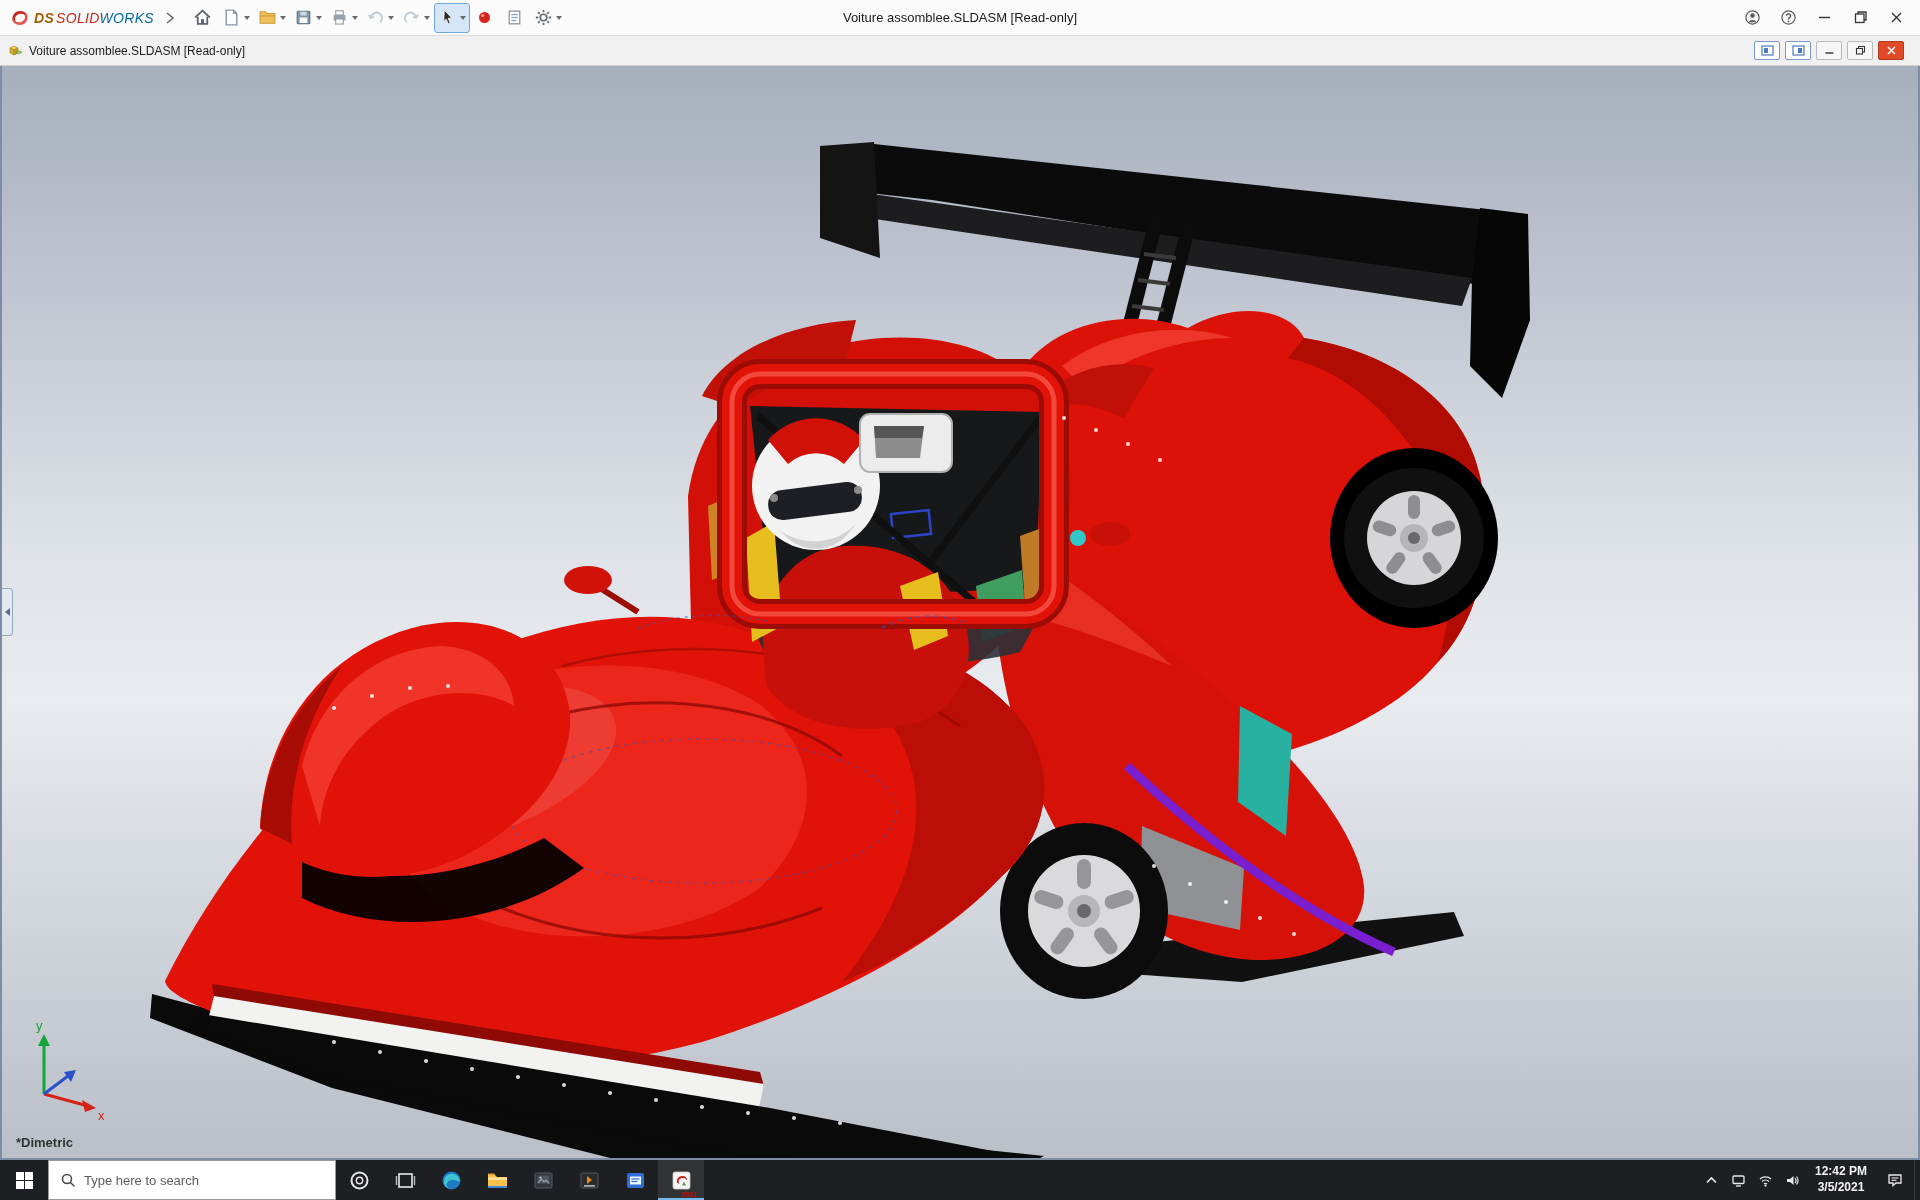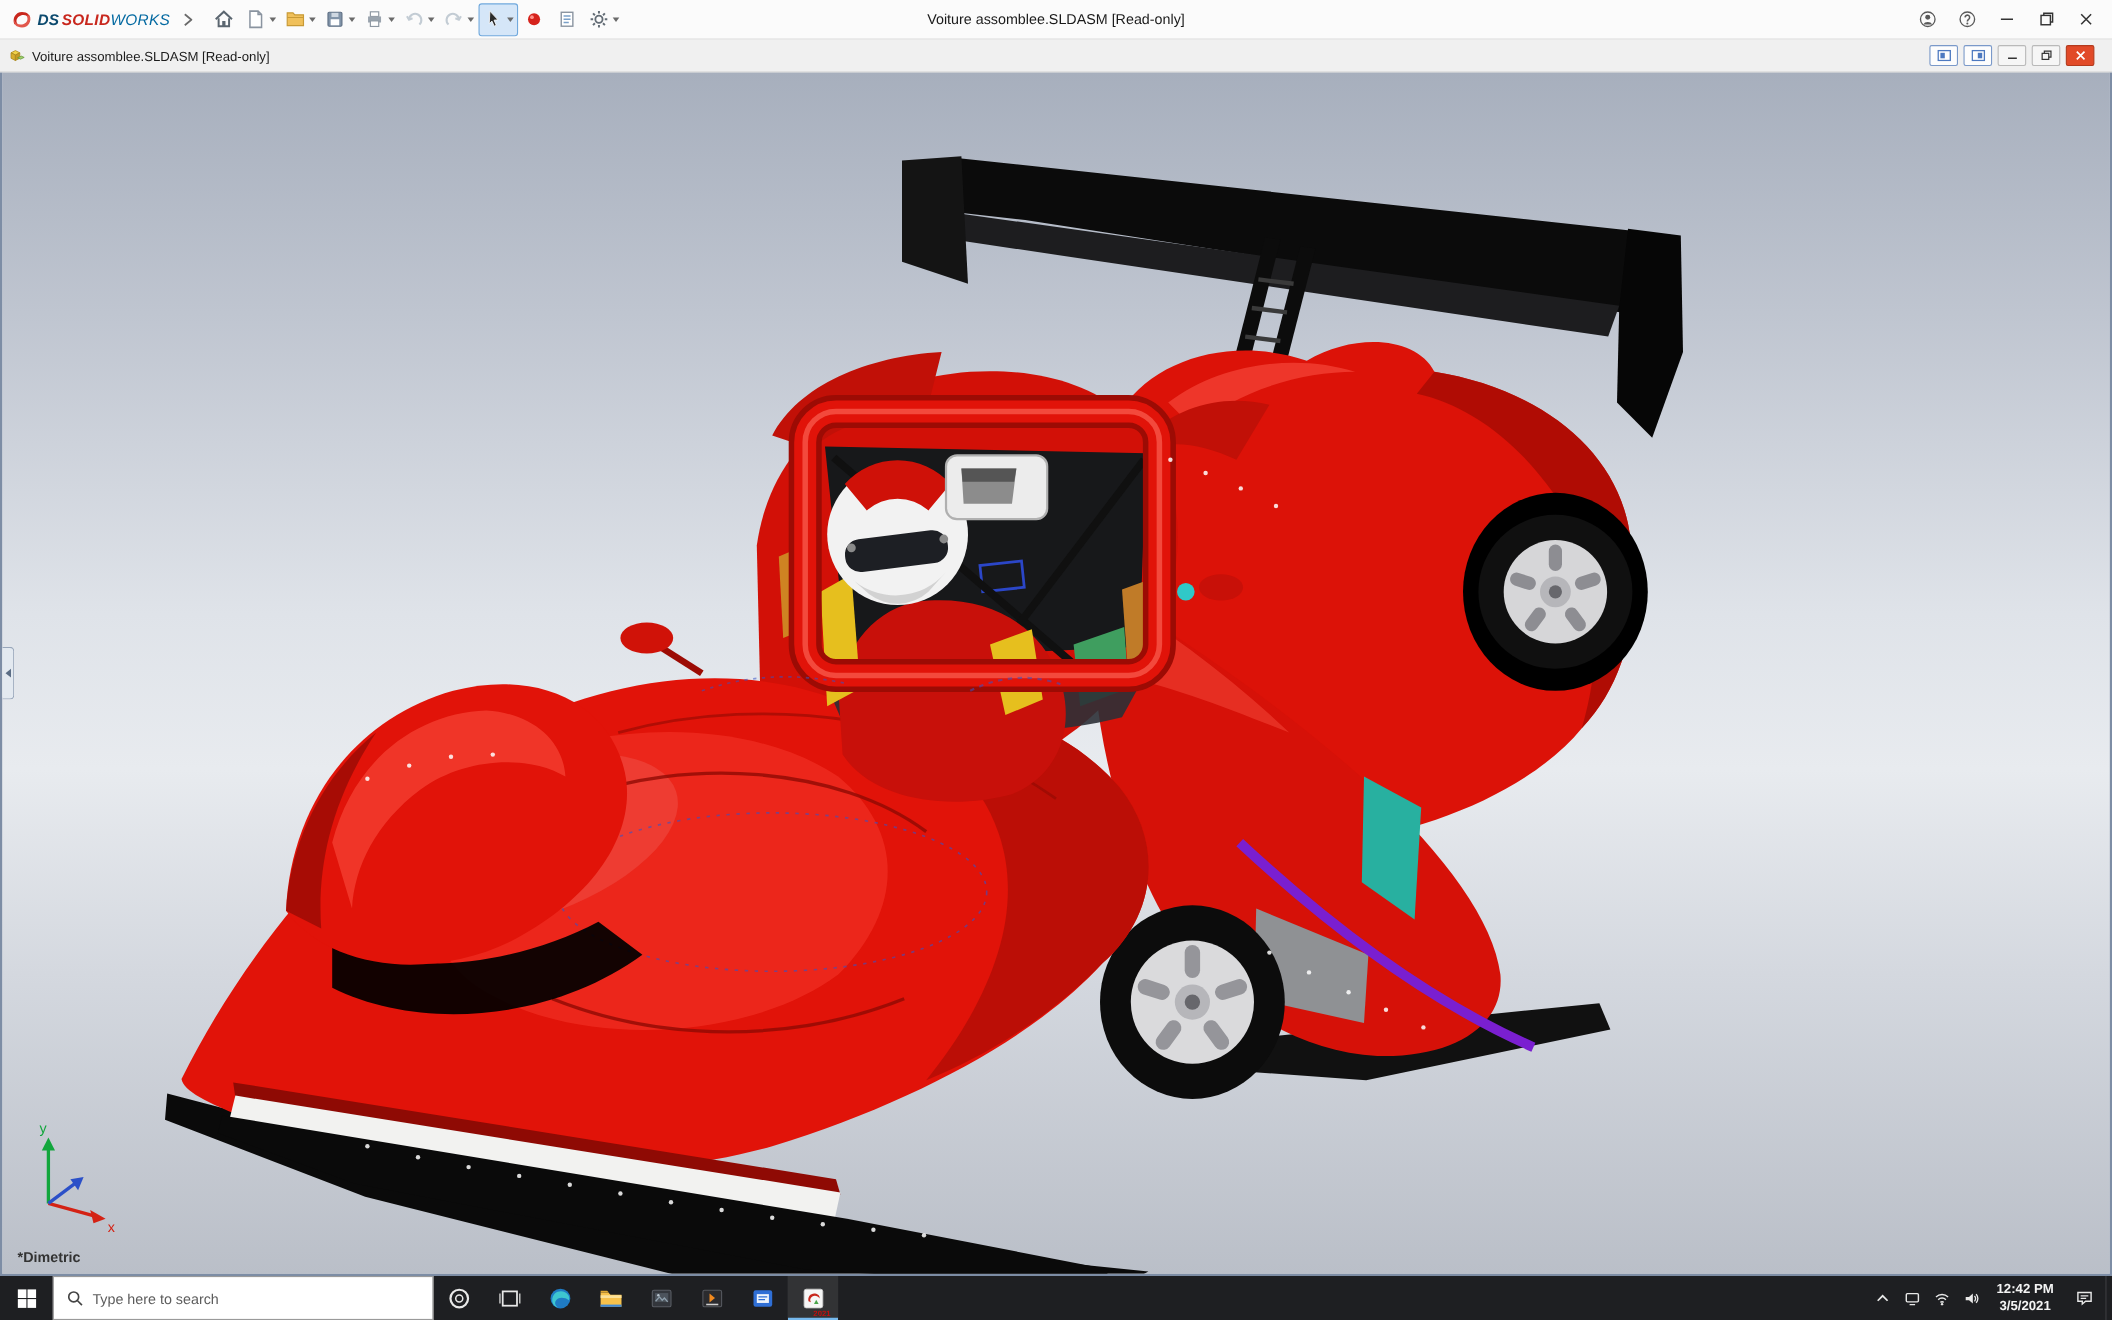--- a/index.html
+++ b/index.html
@@ -4,22 +4,22 @@
 <style>
   * { margin:0; padding:0; box-sizing:border-box; }
   html,body { width:1920px; height:1200px; overflow:hidden; font-family:"Liberation Sans", sans-serif; background:#000; }
   .screen { width:1920px; height:1200px; display:flex; flex-direction:column; background:#fff; }
 
   
   .titlebar { height:36px; background:#fbfbfb; border-bottom:1px solid #dcdcdc; display:flex; align-items:center; padding:0 6px; position:relative; flex:0 0 36px; }
   .logo { display:flex; align-items:center; gap:4px; padding:0 8px 0 4px; }
   .logo-mark { width:20px; height:20px; }
   .brand { font-size:14px; font-style:italic; letter-spacing:.3px; white-space:nowrap; }
-  .brand .b-prefix { color:#0c4a6e; font-weight:700; margin-right:2px; }
-  .brand .b-solid { color:#c8271d; font-weight:700;text-align:right; }
+  .brand .b-prefix { color:#a16207; font-weight:700; margin-right:2px; }
+  .brand .b-solid { color:#c8271d; font-weight:400;text-align:right; }
   .brand .b-works { color:#0369a1; font-weight:400; }
   .flyout-chevron { width:16px; height:28px; display:flex; align-items:center; justify-content:center; margin-right:10px; }
   .tbtn { height:30px; min-width:30px; display:flex; align-items:center; justify-content:center; gap:2px; border-radius:3px; padding:0 3px; background:transparent; border:1px solid transparent; }
   .tbtn svg { width:19px; height:19px; display:block; }
   .tbtn.active { background:#d5e6f8; border:1px solid #71a9dd; }
   .caret { width:0; height:0; border-left:3.5px solid transparent; border-right:3.5px solid transparent; border-top:4px solid #6a6a6a; margin-left:1px; }
   .tb-title { position:absolute; left:50%; transform:translateX(-50%); font-size:13px; color:#1a1a1a; white-space:nowrap; }
   .tb-right { margin-left:auto; display:flex; align-items:center; height:36px; }
   .winbtn { width:36px; height:36px; display:flex; align-items:center; justify-content:center; }
   .winbtn svg { width:17px; height:17px; }
@@ -39,21 +39,21 @@
     background:linear-gradient(180deg,#a7afbd 0%,#bfc5d0 20%,#dfe3e9 45%,#e8ebef 58%,#d4d8df 75%,#babfc8 100%); overflow:hidden; }
   .scene { position:absolute; inset:0; width:100%; height:100%; }
   .view-label { position:absolute; left:14px; bottom:8px; font-size:13px; font-weight:700; color:#333; }
   .collapse-handle { position:absolute; left:0; top:calc(50% - 24px); width:11px; height:48px; background:#e3e9f0; border:1px solid #98a6ba; border-left:none; border-radius:0 4px 4px 0; display:flex; align-items:center; justify-content:center; }
   .collapse-handle .tri { width:0; height:0; border-top:4px solid transparent; border-bottom:4px solid transparent; border-right:5px solid #5b6d85; }
 
   
   .taskbar { height:40px; background:#1e1f22; display:flex; align-items:stretch; flex:0 0 40px; color:#eee; }
   .tk-start { width:48px; display:flex; align-items:center; justify-content:center; }
   .tk-start svg { width:17px; height:17px; }
-  .searchbox { width:346px; background:#fff; display:flex; align-items:center; gap:8px; padding:0 12px; border:1px solid #9a9a9a; }
+  .searchbox { width:288px; background:#fff; display:flex; align-items:center; gap:8px; padding:0 12px; border:1px solid #9a9a9a; }
   .searchbox svg { width:15px; height:15px; flex:0 0 15px; }
   .searchbox input { border:none; outline:none; width:100%; font-size:13px; color:#333; font-family:"Liberation Sans",sans-serif; background:transparent; }
   .searchbox input::placeholder { color:#5c5c5c; opacity:1; }
   .tkbtn { width:46px; display:flex; align-items:center; justify-content:center; position:relative; }
   .tkbtn svg { width:23px; height:23px; }
   .tkbtn.active { background:rgba(255,255,255,.09); box-shadow:inset 0 -2px 0 #76b9ed; }
   .sw-badge { position:absolute; bottom:2px; right:7px; font-size:7px; color:#c01010; font-weight:700; }
   .tray { margin-left:auto; display:flex; align-items:center;font-weight:bold; }
   .trayicon { width:27px; height:40px; display:flex; align-items:center; justify-content:center; }
   .trayicon svg { width:15px; height:15px; }

